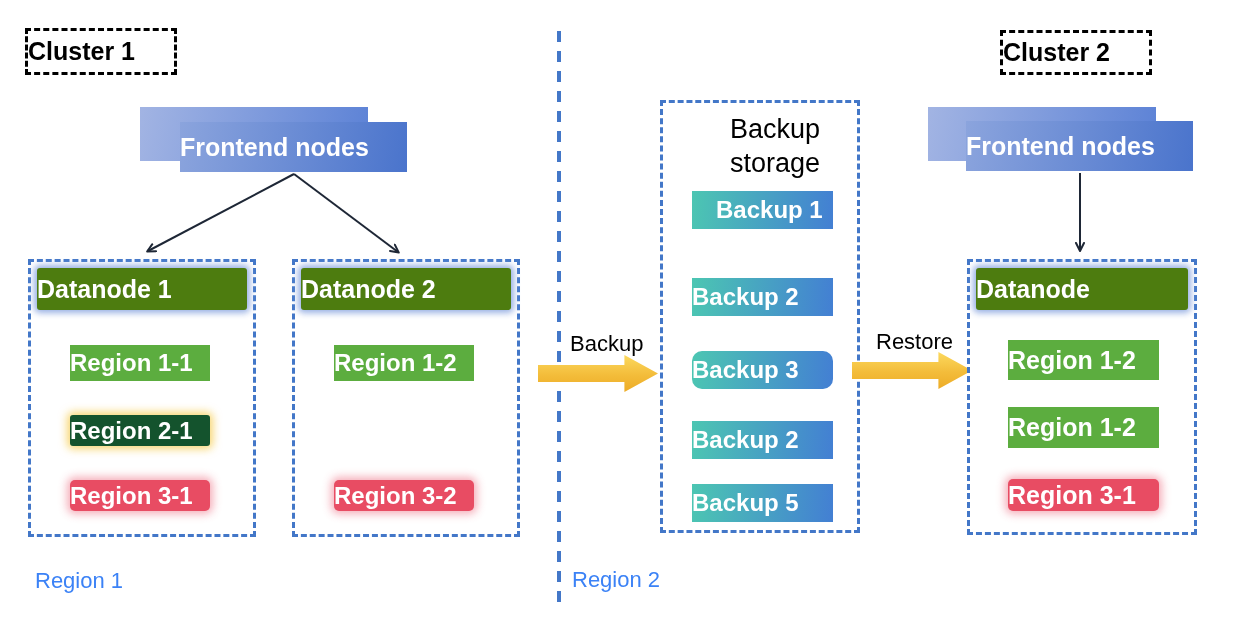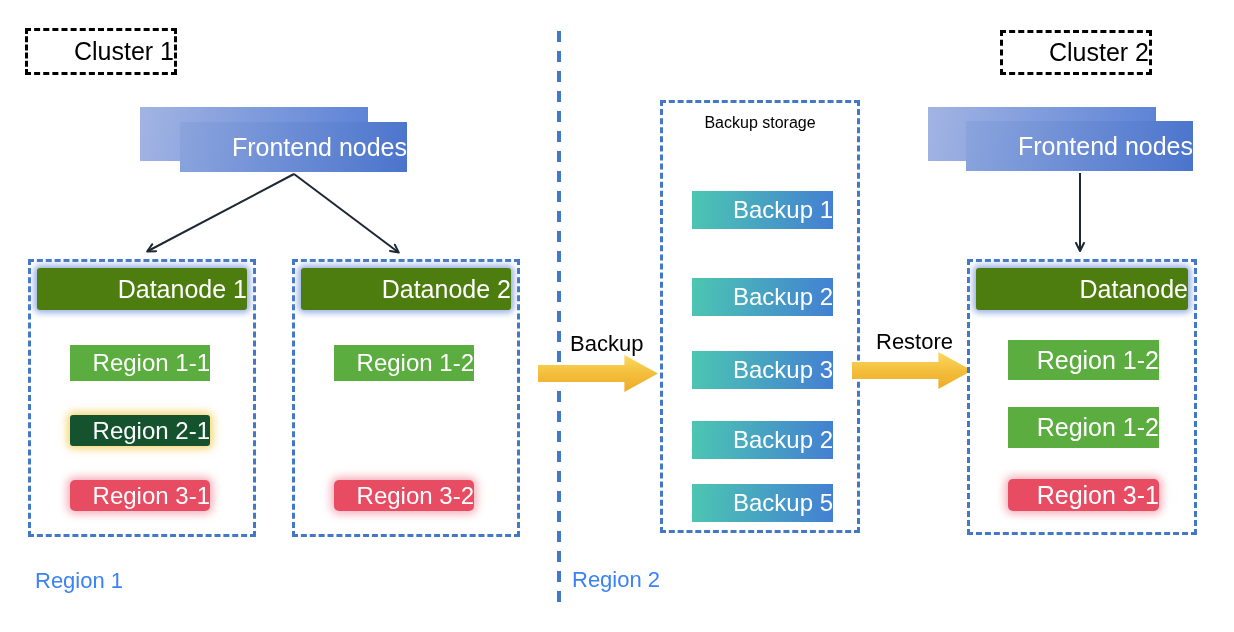--- a/index.html
+++ b/index.html
@@ -9,21 +9,22 @@
     width: 1234px;
     height: 632px;
     background: #ffffff;
     font-family: "Liberation Sans", sans-serif;
     overflow: hidden;
   }
   .abs { position: absolute; }
   .center {
     display: flex;
     align-items: center;
-    justify-content: flex-end;
+    justify-content: flex-start;
+    font-weight: bold;
   }
 
   
   .cluster-tag {
     border: 3px dashed #000000;
     color: #000000;
     font-size: 25px;
     background: #ffffff;
   }
   .cluster1-tag { left: 25px;   top: 28px; width: 152px; height: 47px; }
@@ -89,35 +90,35 @@
   .bs-panel {
     left: 660px; top: 100px; width: 200px; height: 433px;
     border: 3px dashed #4377c8;
     background: #ffffff;
   }
   .bs-title {
     position: absolute;
     top: 10px; left: 0; right: 0;
     margin: 0 auto;
     width: 120px;
-    text-align: center;
+    text-align: right;
     color: #000000;
-    font-size: 16px;
+    font-size: 27px;
     line-height: 1.25;
   }
   .bs-item {
     position: absolute;
     left: 29px; width: 141px; height: 38px;
     background: linear-gradient(95deg, #4cc6b2 0%, #437fd3 100%);
     color: #ffffff;
     font-size: 24px;
   }
   .bs-i1 { top: 88px; padding-left: 24px; }
   .bs-i2 { top: 175px; }
-  .bs-i3 { top: 248px; }
+  .bs-i3 { top: 248px; border-radius: 10px; }
   .bs-i4 { top: 318px; }
   .bs-i5 { top: 381px; }
 
   
   .block-arrow {
     background: linear-gradient(to bottom, #fcd95e 0%, #f3bc3a 55%, #edac27 100%);
     clip-path: polygon(0 27%, 72% 27%, 72% 0, 100% 50%, 72% 100%, 72% 73%, 0 73%);
   }
   .backup-arrow  { left: 538px; top: 355px; width: 120px; height: 37px; }
   .restore-arrow { left: 852px; top: 352px; width: 120px; height: 37px; }

